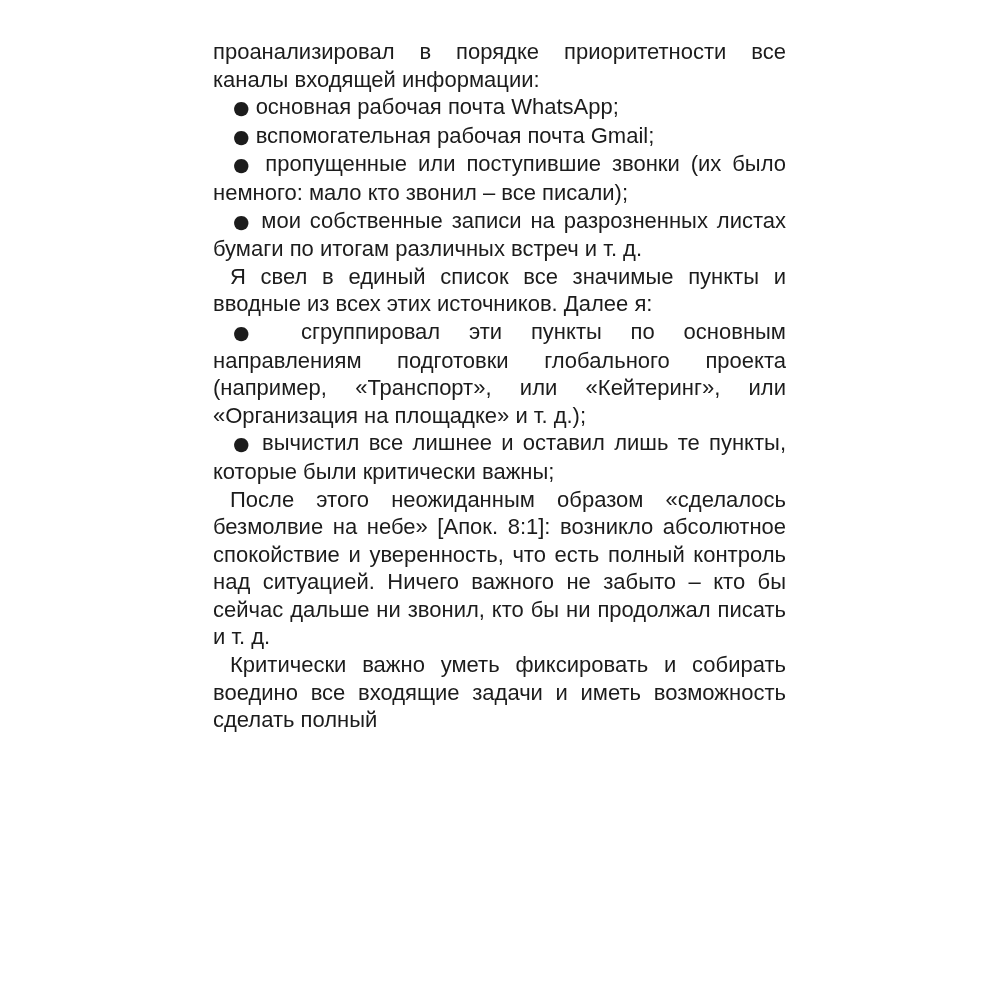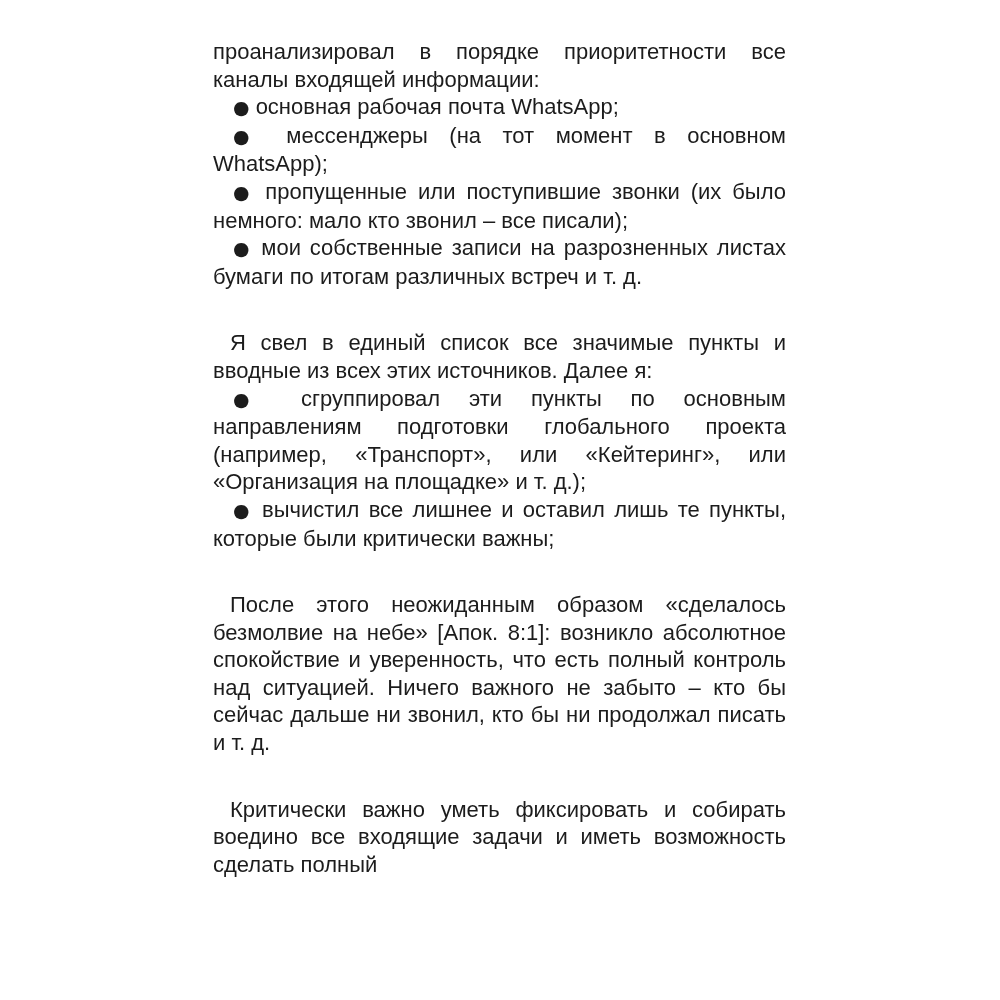--- a/index.html
+++ b/index.html
@@ -23,35 +23,35 @@
     color: #1c1c1c;
     font-size: 22px;
     line-height: 27.6px;
   }
   .para {
     margin: 0;
     padding: 0;
     text-align: justify;
   }
   .para.continuation { text-indent: 0; }
-  .para.indent { text-indent: 17px; margin-top: 39px; }
+  .para.indent { text-indent: 17px; }
   .para.bullet { text-indent: 20px; }
   .bullet-marker {
     font-family: "DejaVu Sans", sans-serif;
     font-size: 0.86em;
   }
 </style>
 </head>
 <body>
 
 <div class="page" style="background: rgb(255, 255, 255);">
   <div class="text-column" style="color: rgb(28, 28, 28);">
       <p class="para continuation"><span>проанализировал в порядке приоритетности все каналы входящей информации:</span></p>
       <p class="para bullet"><span class="bullet-marker">●</span> <span>основная рабочая почта WhatsApp;</span></p>
-      <p class="para bullet"><span class="bullet-marker">●</span> <span>мессенджеры (на тот момент в основном WhatsApp);</span></p>
+      <p class="para bullet"><span class="bullet-marker">●</span> <span>вспомогательная рабочая почта Gmail;</span></p>
       <p class="para bullet"><span class="bullet-marker">●</span> <span>пропущенные или поступившие звонки (их было немного: мало кто звонил – все писали);</span></p>
       <p class="para bullet"><span class="bullet-marker">●</span> <span>мои собственные записи на разрозненных листах бумаги по итогам различных встреч и т. д.</span></p>
       <p class="para indent"><span>Я свел в единый список все значимые пункты и вводные из всех этих источников. Далее я:</span></p>
       <p class="para bullet"><span class="bullet-marker">●</span> <span>сгруппировал эти пункты по основным направлениям подготовки глобального проекта (например, «Транспорт», или «Кейтеринг», или «Организация на площадке» и т. д.);</span></p>
       <p class="para bullet"><span class="bullet-marker">●</span> <span>вычистил все лишнее и оставил лишь те пункты, которые были критически важны;</span></p>
       <p class="para indent"><span>После этого неожиданным образом «сделалось безмолвие на небе» [Апок. 8:1]: возникло абсолютное спокойствие и уверенность, что есть полный контроль над ситуацией. Ничего важного не забыто – кто бы сейчас дальше ни звонил, кто бы ни продолжал писать и т. д.</span></p>
       <p class="para indent"><span>Критически важно уметь фиксировать и собирать воедино все входящие задачи и иметь возможность сделать полный</span></p>
     </div>
 </div>
 

